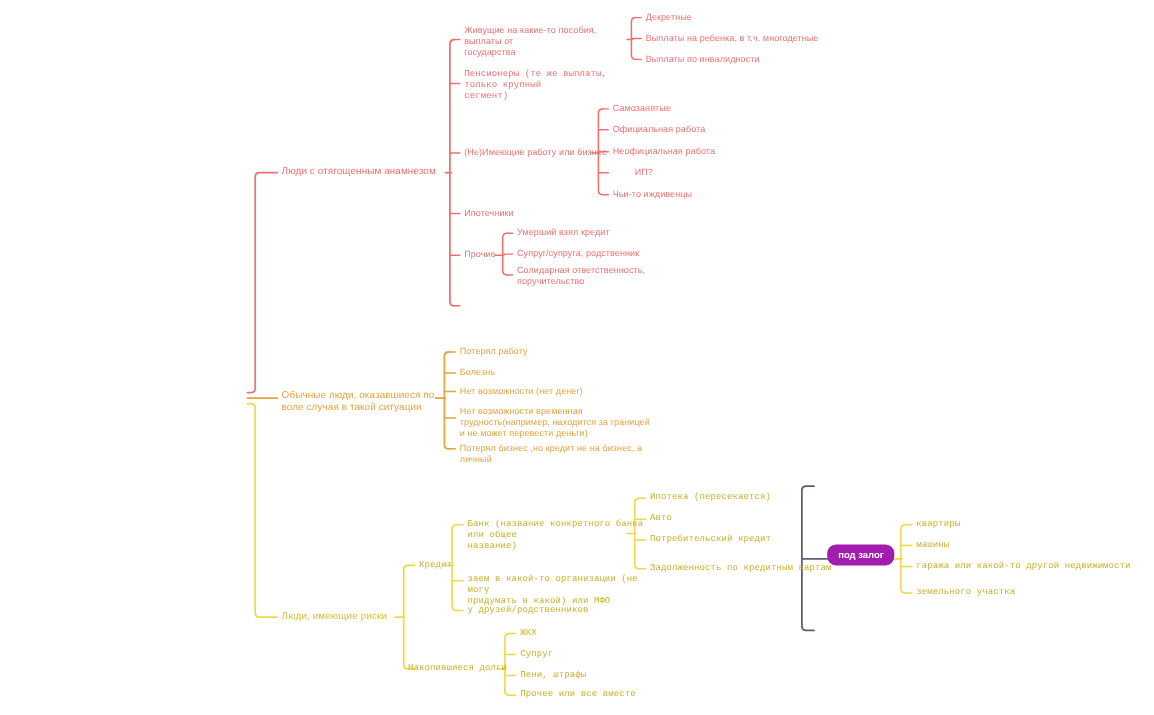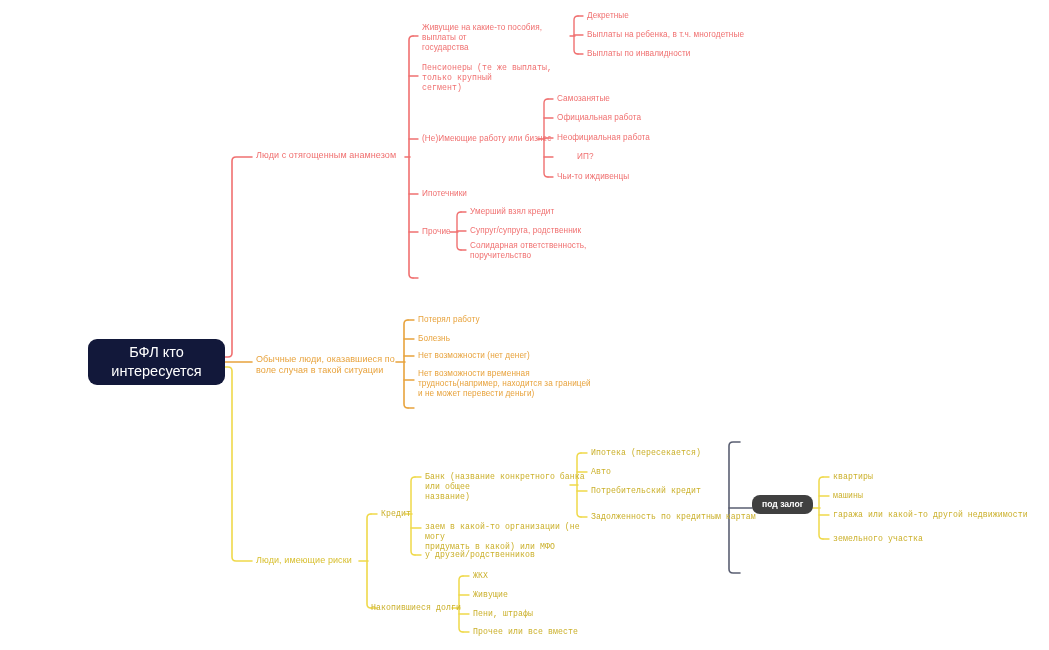--- a/index.html
+++ b/index.html
@@ -27,21 +27,21 @@
     position:absolute;left:88px;top:339px;width:137px;height:46px;
     background:#12183a;border-radius:9px;
     display:flex;align-items:center;justify-content:center;
     color:#ffffff;font-size:14.5px;line-height:1.28;text-align:center;
     white-space:pre-line;
   }
   
   #pledge-node{
     position:absolute;left:752px;top:495px;
     padding:4px 10px 5px 10px;
-    background:#404040;border-radius:8px;
+    background:#a21caf;border-radius:8px;
     color:#ffffff;font-size:8.6px;font-weight:bold;white-space:nowrap;
   }
 </style>
 </head>
 <body>
 
 <div id="canvas">
 
   <svg id="wires" viewBox="0 0 1049 650" xmlns="http://www.w3.org/2000/svg" fill="none" stroke-linecap="round" stroke-linejoin="round">
 
@@ -116,22 +116,20 @@
     <path d="M729 508 L752 508" stroke="#5a5f72" stroke-width="1.6"></path>
 
     <path d="M812 508 L820 508" stroke="#efd94a" stroke-width="1.6"></path>
     <path d="M823 477 Q819 477 819 481 L819 535 Q819 539 823 539" stroke="#efd94a" stroke-width="1.5"></path>
     <path d="M823 477 L829 477" stroke="#efd94a" stroke-width="1.4"></path>
     <path d="M819 496 L829 496" stroke="#efd94a" stroke-width="1.4"></path>
     <path d="M819 515 L829 515" stroke="#efd94a" stroke-width="1.4"></path>
     <path d="M823 539 L829 539" stroke="#efd94a" stroke-width="1.4"></path>
   </svg>
 
-  <div id="root-node">БФЛ кто
-интересуется</div>
 
   <div class="node txt sz9 c-red" style="left:256px;top:150px;">Люди с отягощенным анамнезом</div>
 
   <div class="node txt c-red" style="left:422px;top:23px;width:150px;">Живущие на какие-то пособия, выплаты от
 государства</div>
   <div class="node txt c-red" style="left:587px;top:11px;">Декретные</div>
   <div class="node txt c-red" style="left:587px;top:30px;">Выплаты на ребенка, в т.ч. многодетные</div>
   <div class="node txt c-red" style="left:587px;top:49px;">Выплаты по инвалидности</div>
 
   <div class="node txt c-red" style="left:422px;top:63px;width:155px;font-family:Liberation Mono, monospace;">Пенсионеры (те же выплаты, только крупный
@@ -154,39 +152,41 @@
 
 
   <div class="node txt sz9 c-orange" style="left:256px;top:354px;width:145px;">Обычные люди, оказавшиеся по
 воле случая в такой ситуации</div>
   <div class="node txt c-orange" style="left:418px;top:315px;">Потерял работу</div>
   <div class="node txt c-orange" style="left:418px;top:334px;">Болезнь</div>
   <div class="node txt c-orange" style="left:418px;top:351px;">Нет возможности (нет денег)</div>
   <div class="node txt c-orange" style="left:418px;top:369px;width:175px;">Нет возможности временная
 трудность(например, находится за границей
 и не может перевести деньги)</div>
+  <div class="node txt c-orange" style="left:418px;top:403px;width:175px;">Потерял бизнес ,но кредит не на бизнес, а
+личный</div>
 
   <div class="node txt sz9 c-yellow" style="left:256px;top:555px;">Люди, имеющие риски</div>
 
   <div class="node txt c-yellow-leaf" style="left:381px;top:509px;">Кредит</div>
 
   <div class="node txt c-yellow-leaf" style="left:425px;top:472px;width:160px;">Банк (название конкретного банка или общее
 название)</div>
   <div class="node txt c-yellow-leaf" style="left:591px;top:448px;">Ипотека (пересекается)</div>
   <div class="node txt c-yellow-leaf" style="left:591px;top:467px;text-align:center;">Авто</div>
   <div class="node txt c-yellow-leaf" style="left:591px;top:486px;">Потребительский кредит</div>
   <div class="node txt c-yellow-leaf" style="left:591px;top:512px;">Задолженность по кредитным картам</div>
 
   <div class="node txt c-yellow-leaf" style="left:425px;top:522px;width:160px;">заем в какой-то организации (не могу
 придумать в какой) или МФО</div>
   <div class="node txt c-yellow-leaf" style="left:425px;top:550px;">у друзей/родственников</div>
 
   <div class="node txt c-yellow-leaf" style="left:371px;top:603px;">Накопившиеся долги</div>
   <div class="node txt c-yellow-leaf" style="left:473px;top:571px;">ЖКХ</div>
-  <div class="node txt c-yellow-leaf" style="left:473px;top:590px;">Живущие</div>
+  <div class="node txt c-yellow-leaf" style="left:473px;top:590px;">Супруг</div>
   <div class="node txt c-yellow-leaf" style="left:473px;top:609px;">Пени, штрафы</div>
   <div class="node txt c-yellow-leaf" style="left:473px;top:627px;">Прочее или все вместе</div>
 
   <div id="pledge-node">под залог</div>
   <div class="node txt c-yellow-leaf" style="left:833px;top:472px;">квартиры</div>
   <div class="node txt c-yellow-leaf" style="left:833px;top:491px;">машины</div>
   <div class="node txt c-yellow-leaf" style="left:833px;top:510px;">гаража или какой-то другой недвижимости</div>
   <div class="node txt c-yellow-leaf" style="left:833px;top:534px;">земельного участка</div>
 
 </div>

